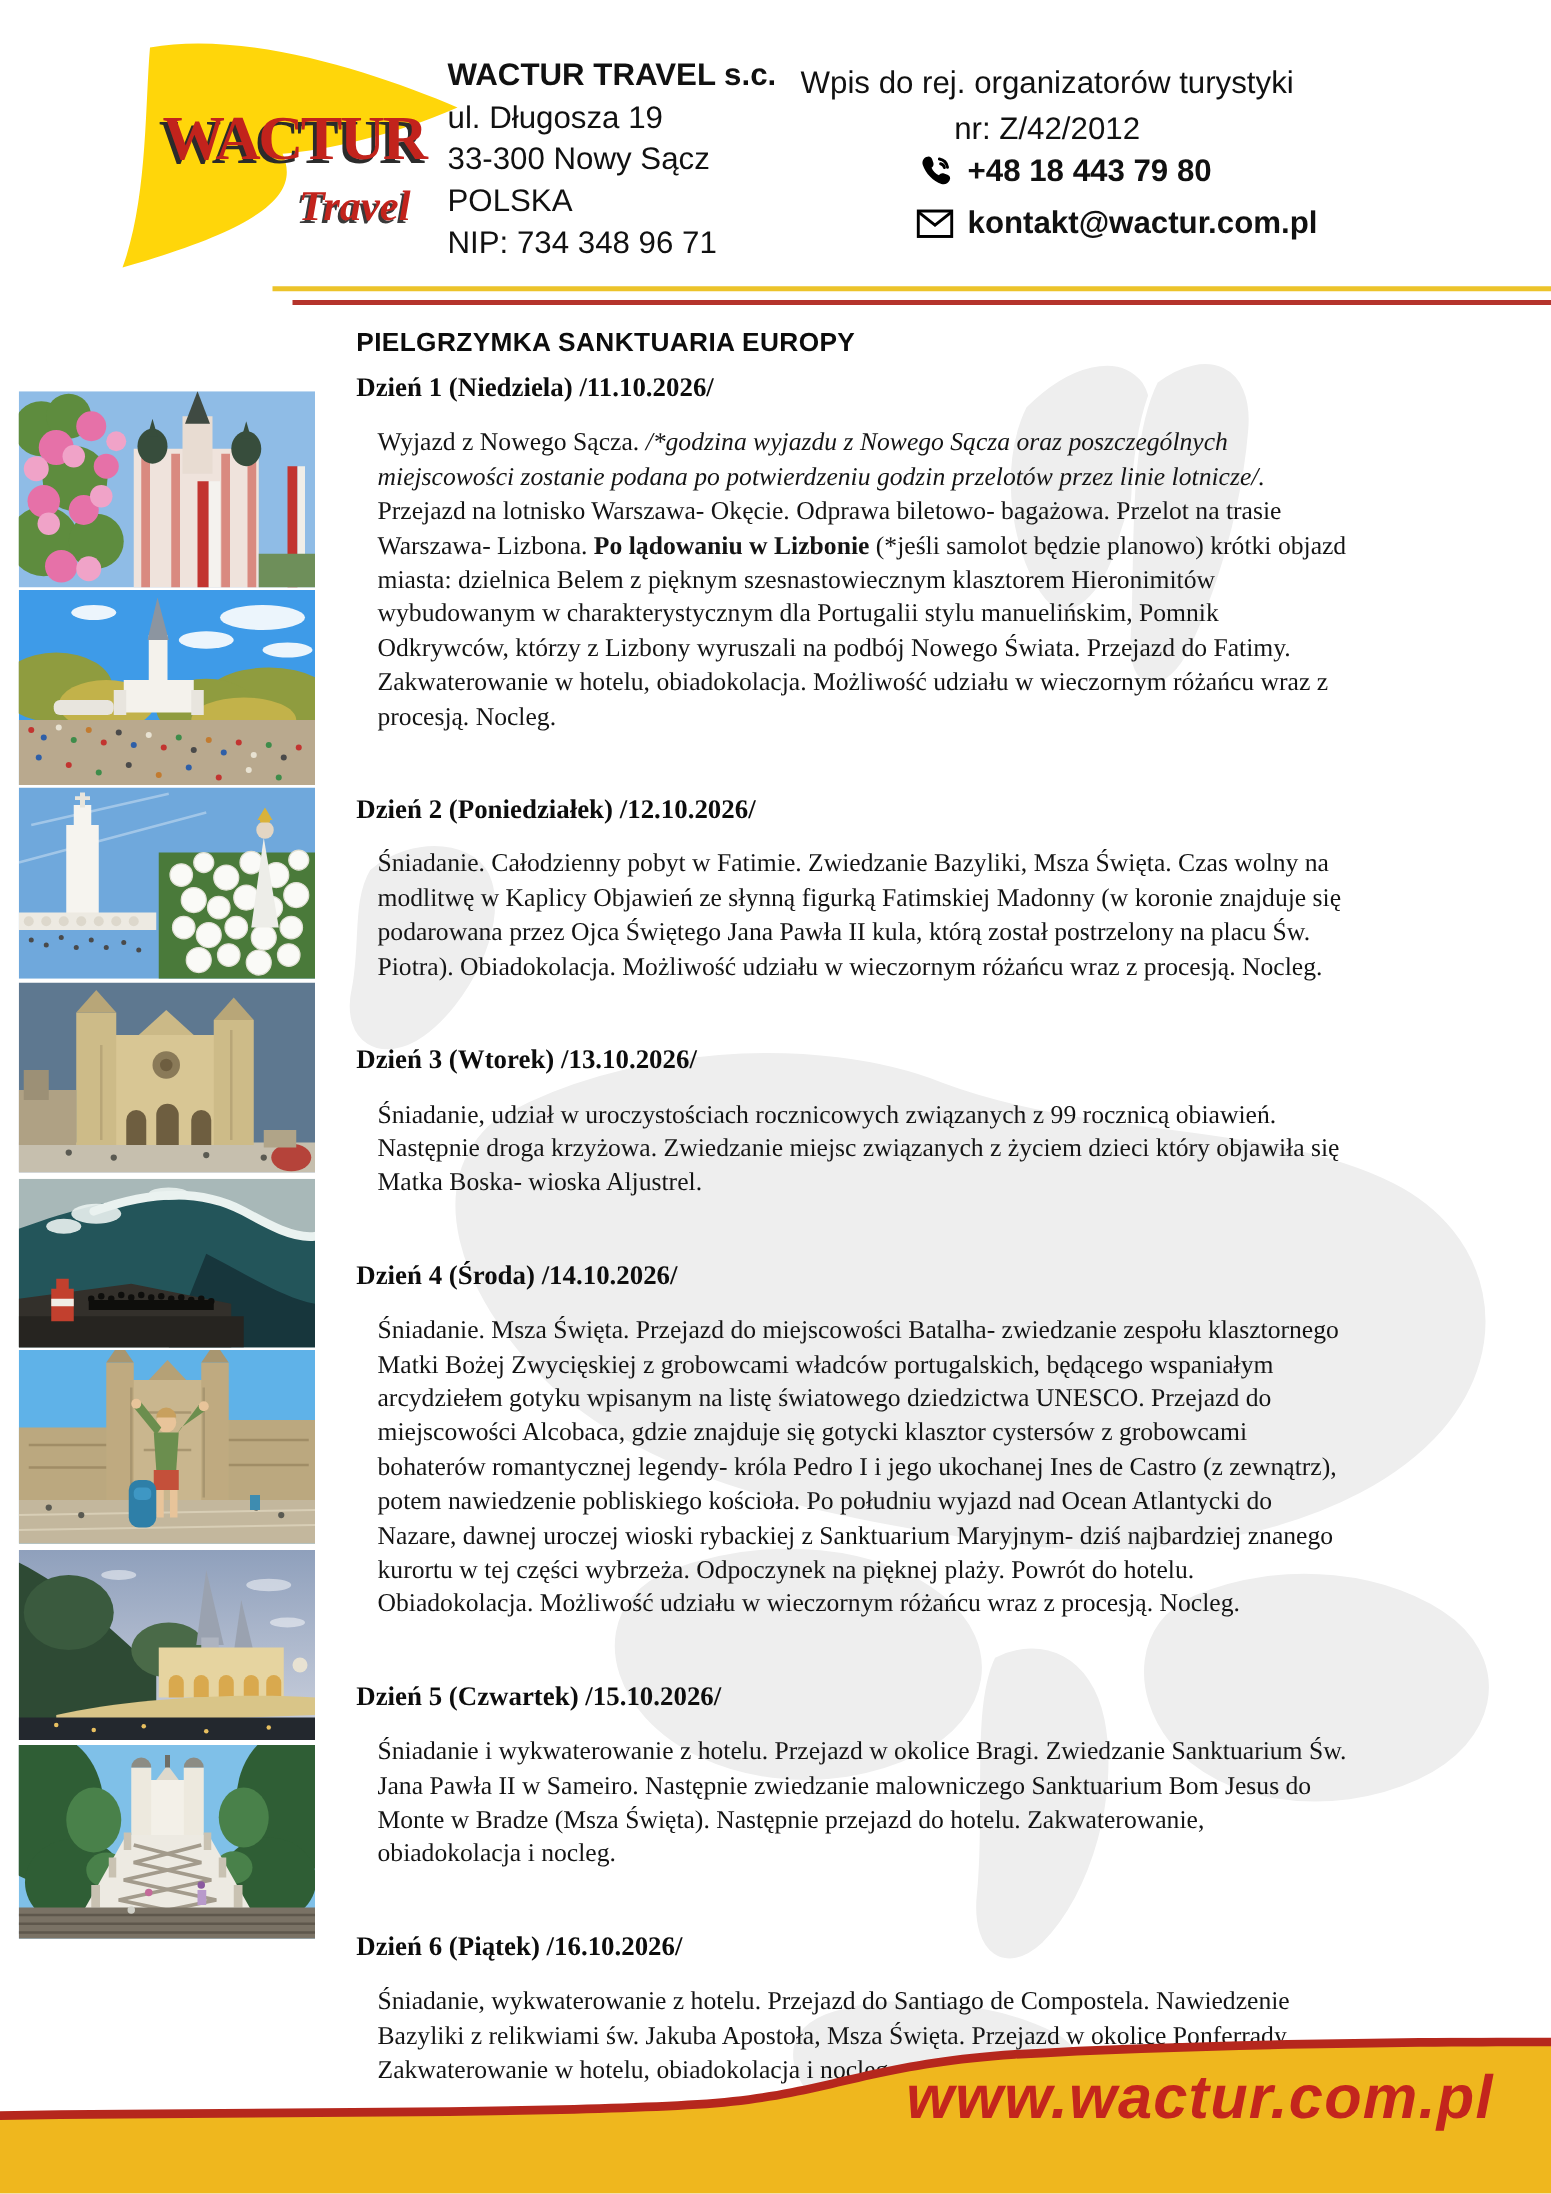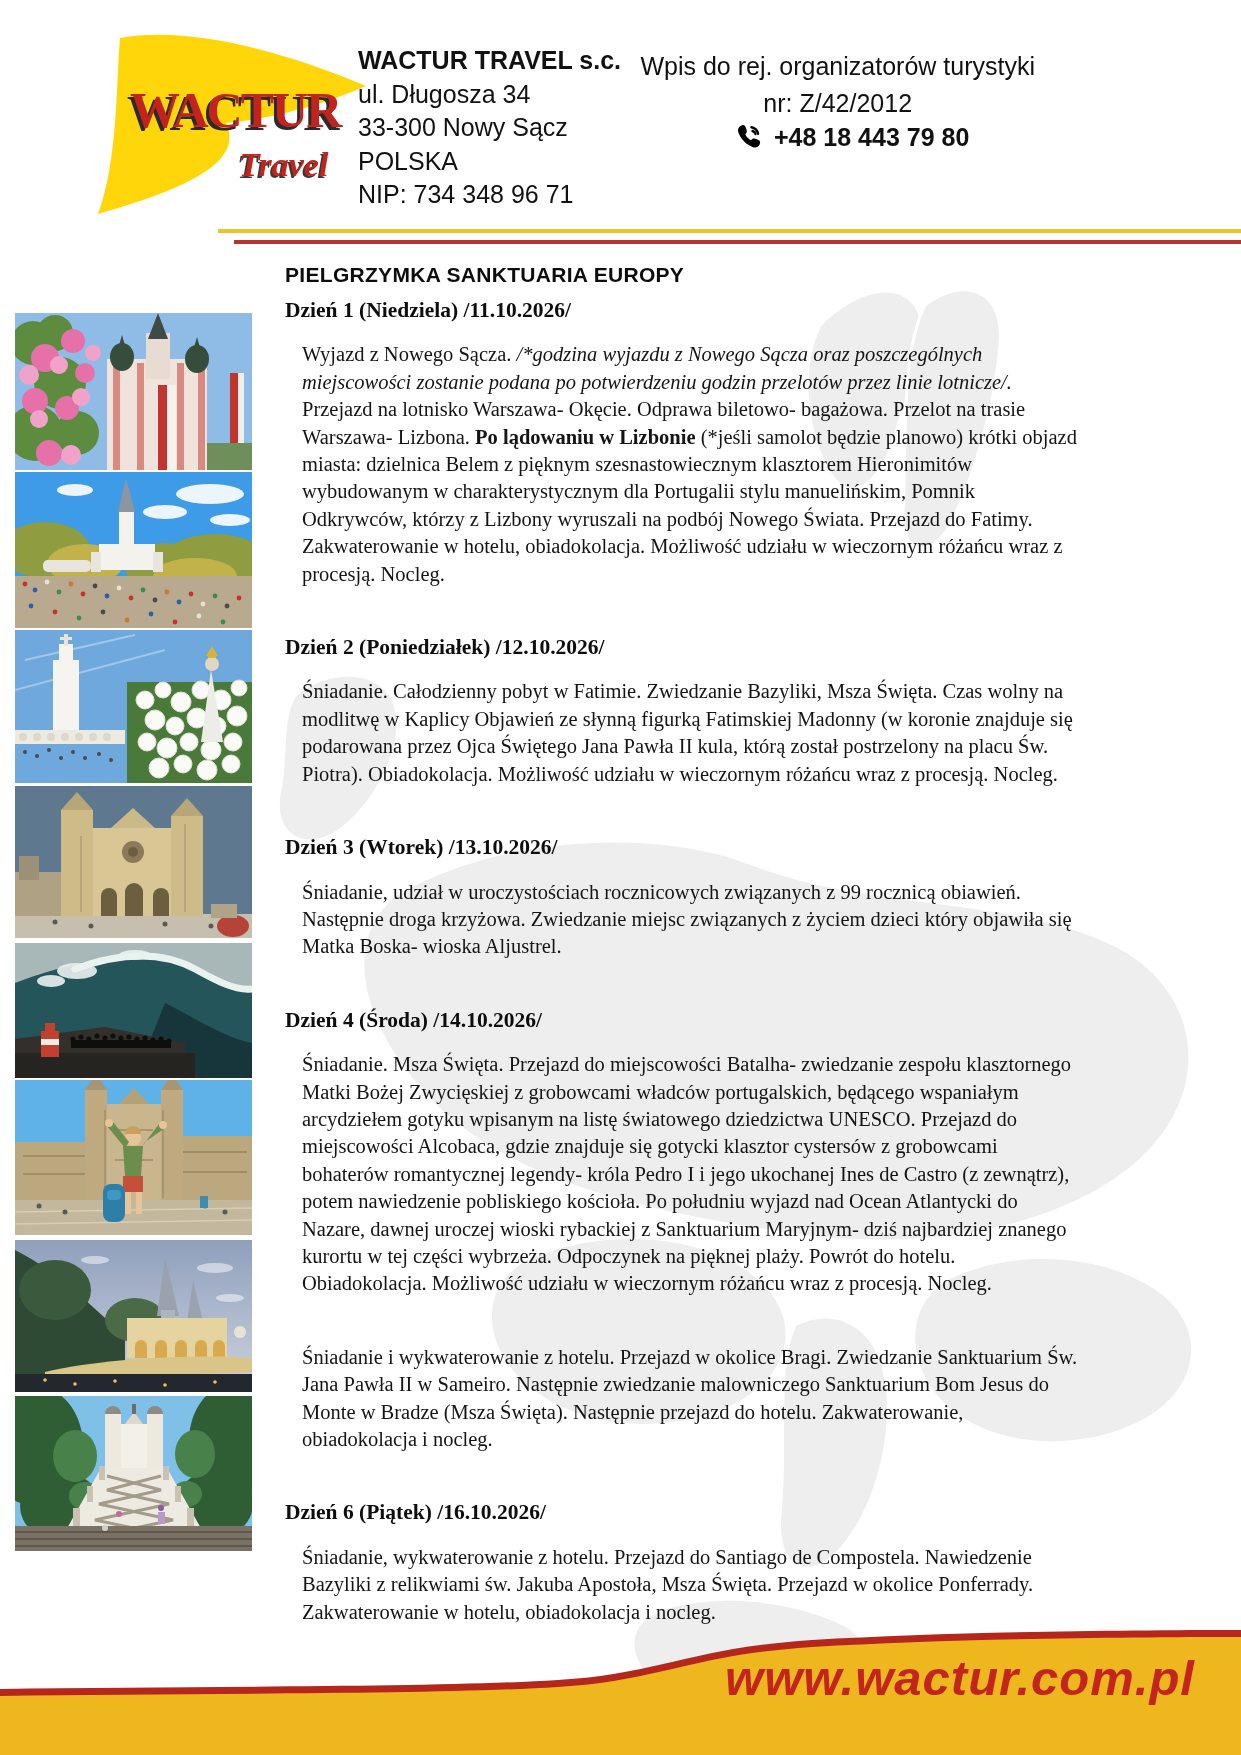--- a/index.html
+++ b/index.html
@@ -62,21 +62,21 @@
   <svg class="logo-svg" viewBox="0 0 302 207">
     <path d="M44 10 C120 -4 225 30 290 58 C240 80 186 92 150 95 C163 124 143 152 22 186 C42 132 40 56 44 10 Z" fill="#FFD60A"></path>
     <text class="logo-brand" x="54" y="99" transform="translate(-3,3)" fill="#2b2b2b">WACTUR</text>
     <text class="logo-brand" x="54" y="99" fill="#C2231C">WACTUR</text>
     <text class="logo-sub" x="163" y="148" transform="translate(-2,2)" fill="#3a3a3a">Travel</text>
     <text class="logo-sub" x="163" y="148" fill="#C2231C">Travel</text>
   </svg>
 
   <div class="company">
     <div class="co-name">WACTUR TRAVEL s.c.</div>
-    <div>ul. Długosza 34</div>
+    <div>ul. Długosza 19</div>
     <div>33-300 Nowy Sącz</div>
     <div>POLSKA</div>
     <div>NIP: 734 348 96 71</div>
   </div>
 
   <div class="registry">
     <div>Wpis do rej. organizatorów turystyki</div>
     <div>nr: Z/42/2012</div>
   </div>
 
@@ -84,20 +84,29 @@
     <span class="icon">
       <svg width="30" height="30" viewBox="0 0 24 24">
         <path d="M6.4 2.9 C8.2 2 9.5 2.6 10.1 4.2 L10.9 6.4 C11.4 7.8 10.9 8.9 9.8 9.7 C10.8 11.9 12.4 13.5 14.5 14.5 C15.3 13.4 16.4 12.9 17.8 13.4 L20 14.2 C21.6 14.8 22.2 16.1 21.3 17.9 C20.3 19.9 18.3 20.8 16.1 20.1 C10.8 18.3 5.9 13.4 4.2 8 C3.5 5.8 4.5 3.8 6.4 2.9 Z" fill="#000"></path>
         <path d="M14.8 4.2 a6.5 6.5 0 0 1 5.2 5.2" fill="none" stroke="#000" stroke-width="1.9" stroke-linecap="round"></path>
         <path d="M15.6 7.2 a3.2 3.2 0 0 1 2.4 2.4" fill="none" stroke="#000" stroke-width="1.9" stroke-linecap="round"></path>
       </svg>
     </span>
     <span>+48 18 443 79 80</span>
   </div>
 
+  <div class="contact-row email">
+    <span class="icon">
+      <svg width="30" height="24" viewBox="0 0 28 22">
+        <rect x="1.5" y="1.5" width="25" height="19" fill="none" stroke="#000" stroke-width="2.2"></rect>
+        <path d="M2 2.5 L14 12 L26 2.5" fill="none" stroke="#000" stroke-width="2.2"></path>
+      </svg>
+    </span>
+    <span>kontakt@wactur.com.pl</span>
+  </div>
 
   <div class="rule yellow"></div>
   <div class="rule red"></div>
 
   <figure class="photo" style="top:313px;height:157px;">
     <svg viewBox="0 0 237 157" preserveAspectRatio="none">
       <rect width="237" height="157" fill="#8FBCE6"></rect>
       <rect x="92" y="46" width="100" height="111" fill="#EFE3DC"></rect>
       <rect x="98" y="50" width="7" height="107" fill="#D98A80"></rect>
         <rect x="122" y="50" width="7" height="107" fill="#D98A80"></rect>
@@ -491,20 +500,21 @@
       <h3 class="day-heading">Dzień 3 (Wtorek) /13.10.2026/</h3>
       <p class="day-body"><span class="seg-normal">Śniadanie, udział w uroczystościach rocznicowych związanych z 99 rocznicą obiawień. Następnie droga krzyżowa. Zwiedzanie miejsc związanych z życiem dzieci który objawiła się Matka Boska- wioska Aljustrel.</span></p>
     </section>
 
     <section class="day">
       <h3 class="day-heading">Dzień 4 (Środa) /14.10.2026/</h3>
       <p class="day-body"><span class="seg-normal">Śniadanie. Msza Święta.  Przejazd do miejscowości Batalha- zwiedzanie zespołu klasztornego Matki Bożej Zwycięskiej z grobowcami władców portugalskich, będącego wspaniałym arcydziełem gotyku wpisanym na listę światowego dziedzictwa UNESCO. Przejazd do miejscowości Alcobaca, gdzie znajduje się gotycki klasztor cystersów z grobowcami bohaterów romantycznej legendy- króla Pedro I i jego ukochanej Ines de Castro (z zewnątrz), potem nawiedzenie pobliskiego kościoła. Po południu wyjazd nad Ocean Atlantycki do Nazare, dawnej uroczej wioski rybackiej z Sanktuarium Maryjnym- dziś najbardziej znanego kurortu w tej części wybrzeża. Odpoczynek na pięknej plaży. Powrót do hotelu. Obiadokolacja. Możliwość udziału w wieczornym różańcu wraz z procesją. Nocleg.</span></p>
     </section>
 
     <section class="day">
+      <h3 class="day-heading">Dzień 5 (Czwartek) /15.10.2026/</h3>
       <p class="day-body"><span class="seg-normal">Śniadanie i wykwaterowanie z hotelu. Przejazd w okolice Bragi. Zwiedzanie Sanktuarium Św. Jana Pawła II w Sameiro. Następnie zwiedzanie malowniczego Sanktuarium Bom Jesus do Monte w Bradze (Msza Święta). Następnie przejazd do hotelu. Zakwaterowanie, obiadokolacja i nocleg.</span></p>
     </section>
 
     <section class="day">
       <h3 class="day-heading">Dzień 6 (Piątek) /16.10.2026/</h3>
       <p class="day-body"><span class="seg-normal">Śniadanie, wykwaterowanie z hotelu. Przejazd do Santiago de Compostela. Nawiedzenie Bazyliki z relikwiami św. Jakuba Apostoła, Msza Święta. Przejazd w okolice Ponferrady. Zakwaterowanie w hotelu, obiadokolacja i nocleg.</span></p>
     </section>
   </div>
   </div>
 

